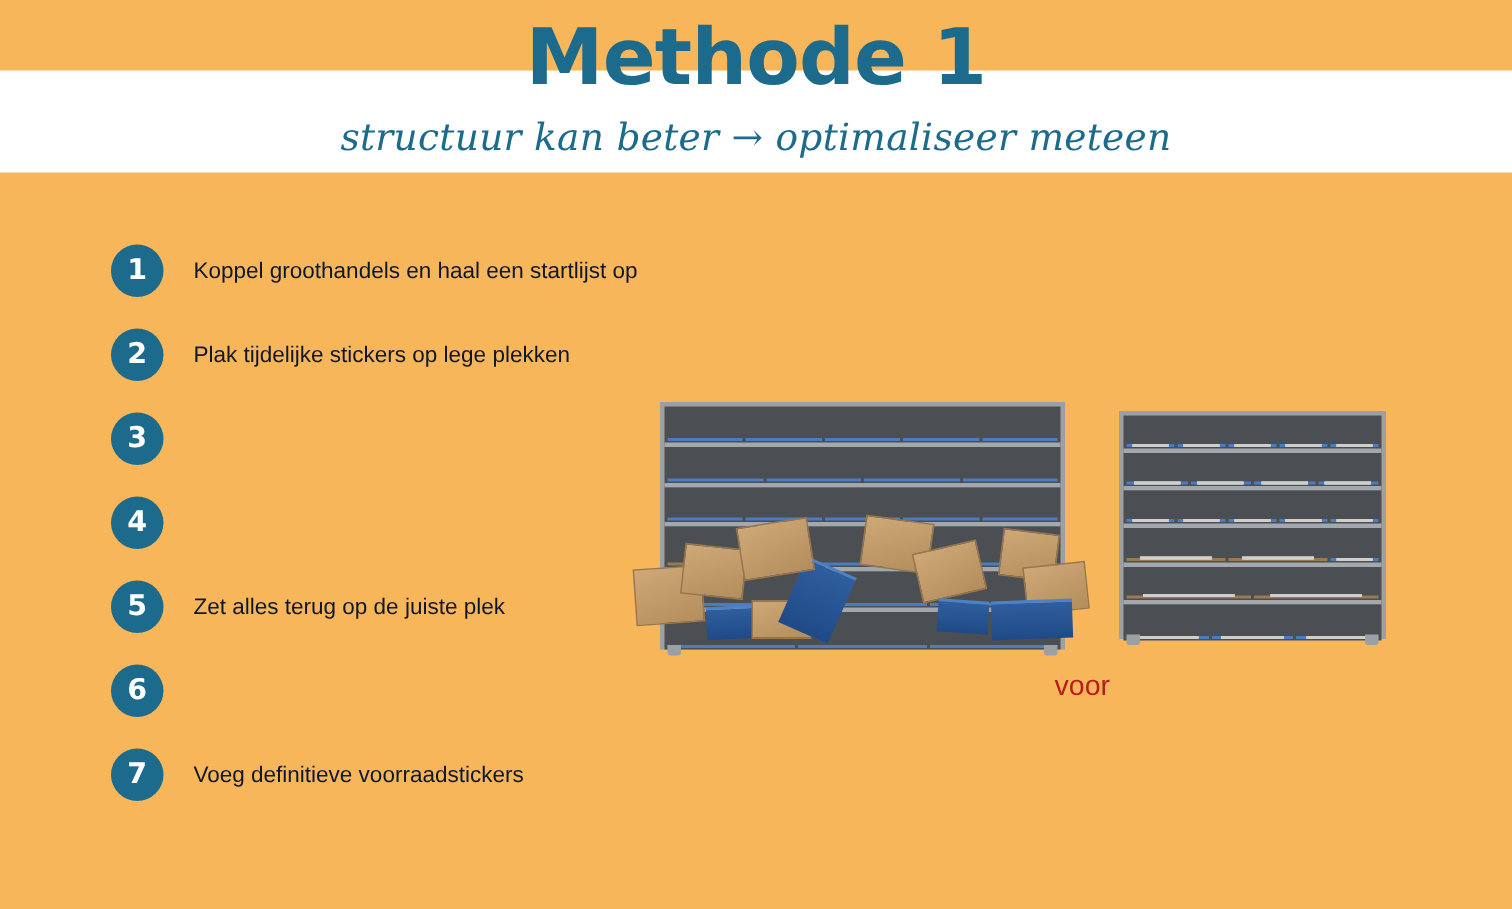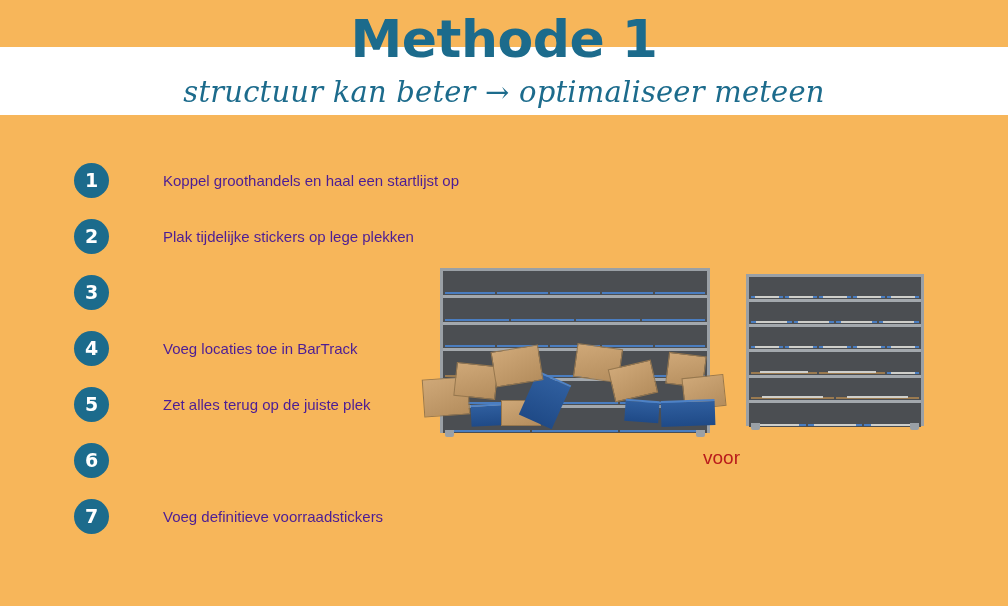--- a/index.html
+++ b/index.html
@@ -39,21 +39,21 @@
     color: #1C6B8C;
     line-height: 62px;
     z-index: 5;
     font-family: "DejaVu Sans", sans-serif;
   }
   .header-subtitle {
     position: absolute;
     left: 0; top: 76px;
     width: 1008px;
     text-align: center;
-    font-size: 29px;
+    font-size: 25px;
     color: #1C6B8C;
     line-height: 32px;
     z-index: 5;
     font-style: italic;
     font-family: "DejaVu Serif", serif;
     letter-spacing: 0.2px;
   }
 
   
   .steps {
@@ -77,24 +77,23 @@
     font-weight: 700;
     text-align: center;
     line-height: 35px;
     font-family: "DejaVu Sans", sans-serif;
   }
   .step-text {
     position: absolute;
     left: 55px;
     top: 8px;
     font-size: 15px;
-    color: #4c1d95;
+    color: #0f172a;
     line-height: 20px;
     white-space: nowrap;
-    margin-left: 34px;
   }
 
   
   .photos {
     position: absolute;
     left: 410px;
     top: 268px;
     width: 560px;
     height: 200px;
   }
@@ -217,21 +216,20 @@
     <div class="step-badge">2</div>
     <div class="step-text">Plak tijdelijke stickers op lege plekken</div>
   </div>
 
   <div class="step-row">
     <div class="step-badge">3</div>
   </div>
 
   <div class="step-row">
     <div class="step-badge">4</div>
-    <div class="step-text">Voeg locaties toe in BarTrack</div>
   </div>
 
   <div class="step-row">
     <div class="step-badge">5</div>
     <div class="step-text">Zet alles terug op de juiste plek</div>
   </div>
 
   <div class="step-row">
     <div class="step-badge">6</div>
   </div>

